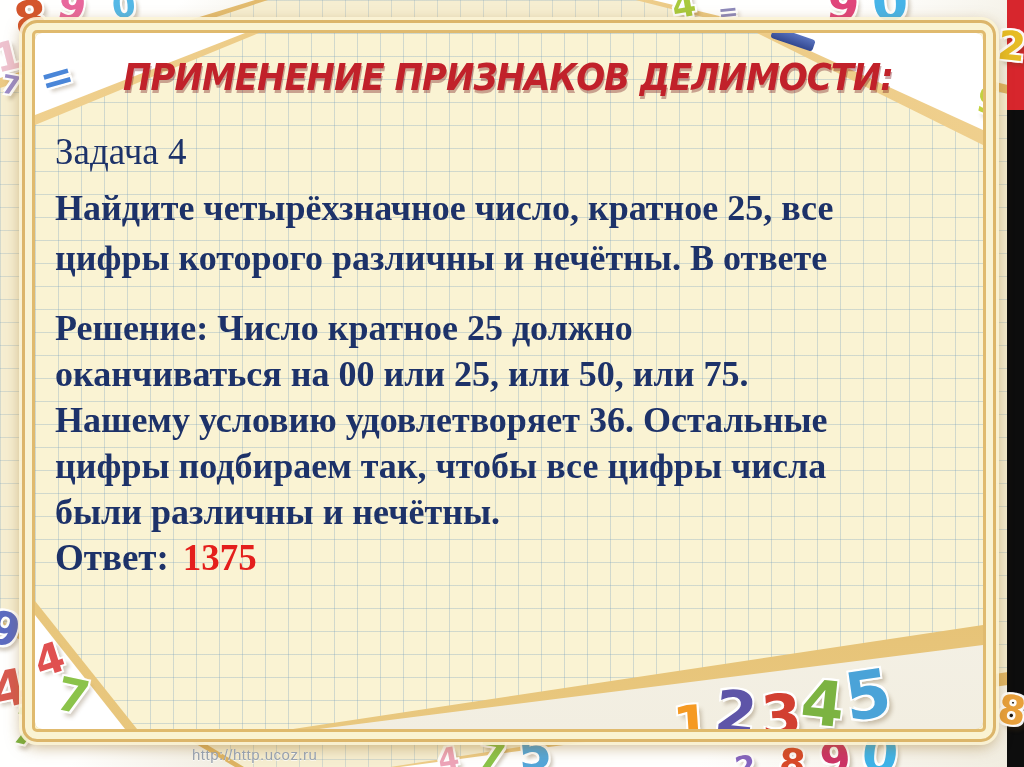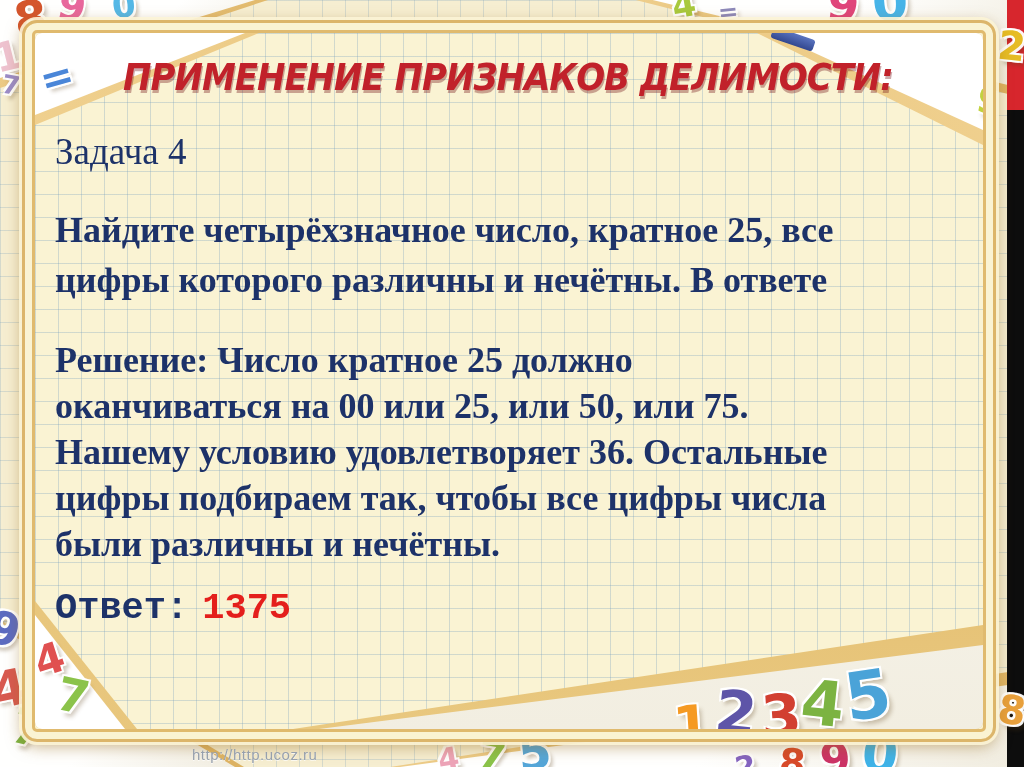--- a/index.html
+++ b/index.html
@@ -74,25 +74,25 @@
   #content{position:absolute;left:20px;right:22px;top:0;color:var(--body-navy);}
   #slide-title{
     margin-top:24px;text-align:center;
     font-family:"DejaVu Sans",sans-serif;font-style:italic;font-weight:bold;
     font-size:34px;letter-spacing:-1px;color:var(--title-red);
     transform:scaleY(1.12);
     text-shadow:1px 2px 0 rgba(110,12,16,.35);
   }
   .body-line{white-space:nowrap;font-weight:bold;font-size:36px;line-height:46px;}
   #task-heading{margin-top:32px;font-weight:normal;font-size:37px;line-height:46px;}
-  #problem-block{margin-top:30px;}
+  #problem-block{margin-top:8px;}
   #problem-block .body-line{line-height:50px;}
   #problem-line-3{margin-top:16px;line-height:50px;}
-  #solution-block{margin-top:32px;}
-  #answer-line{margin-top:18px;font-weight:bold;font-size:37px;line-height:46px;font-family:Liberation Mono, monospace;}
+  #solution-block{margin-top:22px;}
+  #answer-line{font-weight:bold;font-size:37px;line-height:46px;}
   #answer-value{color:var(--answer-red);margin-left:14px;}
   
   #watermark{
     left:192px;top:746px;font-family:"Liberation Sans",sans-serif;
     font-size:15px;color:var(--watermark-gray);letter-spacing:.5px;
     text-shadow:0 1px 0 rgba(255,255,255,.7);
   }
 </style>
 </head>
 <body>

